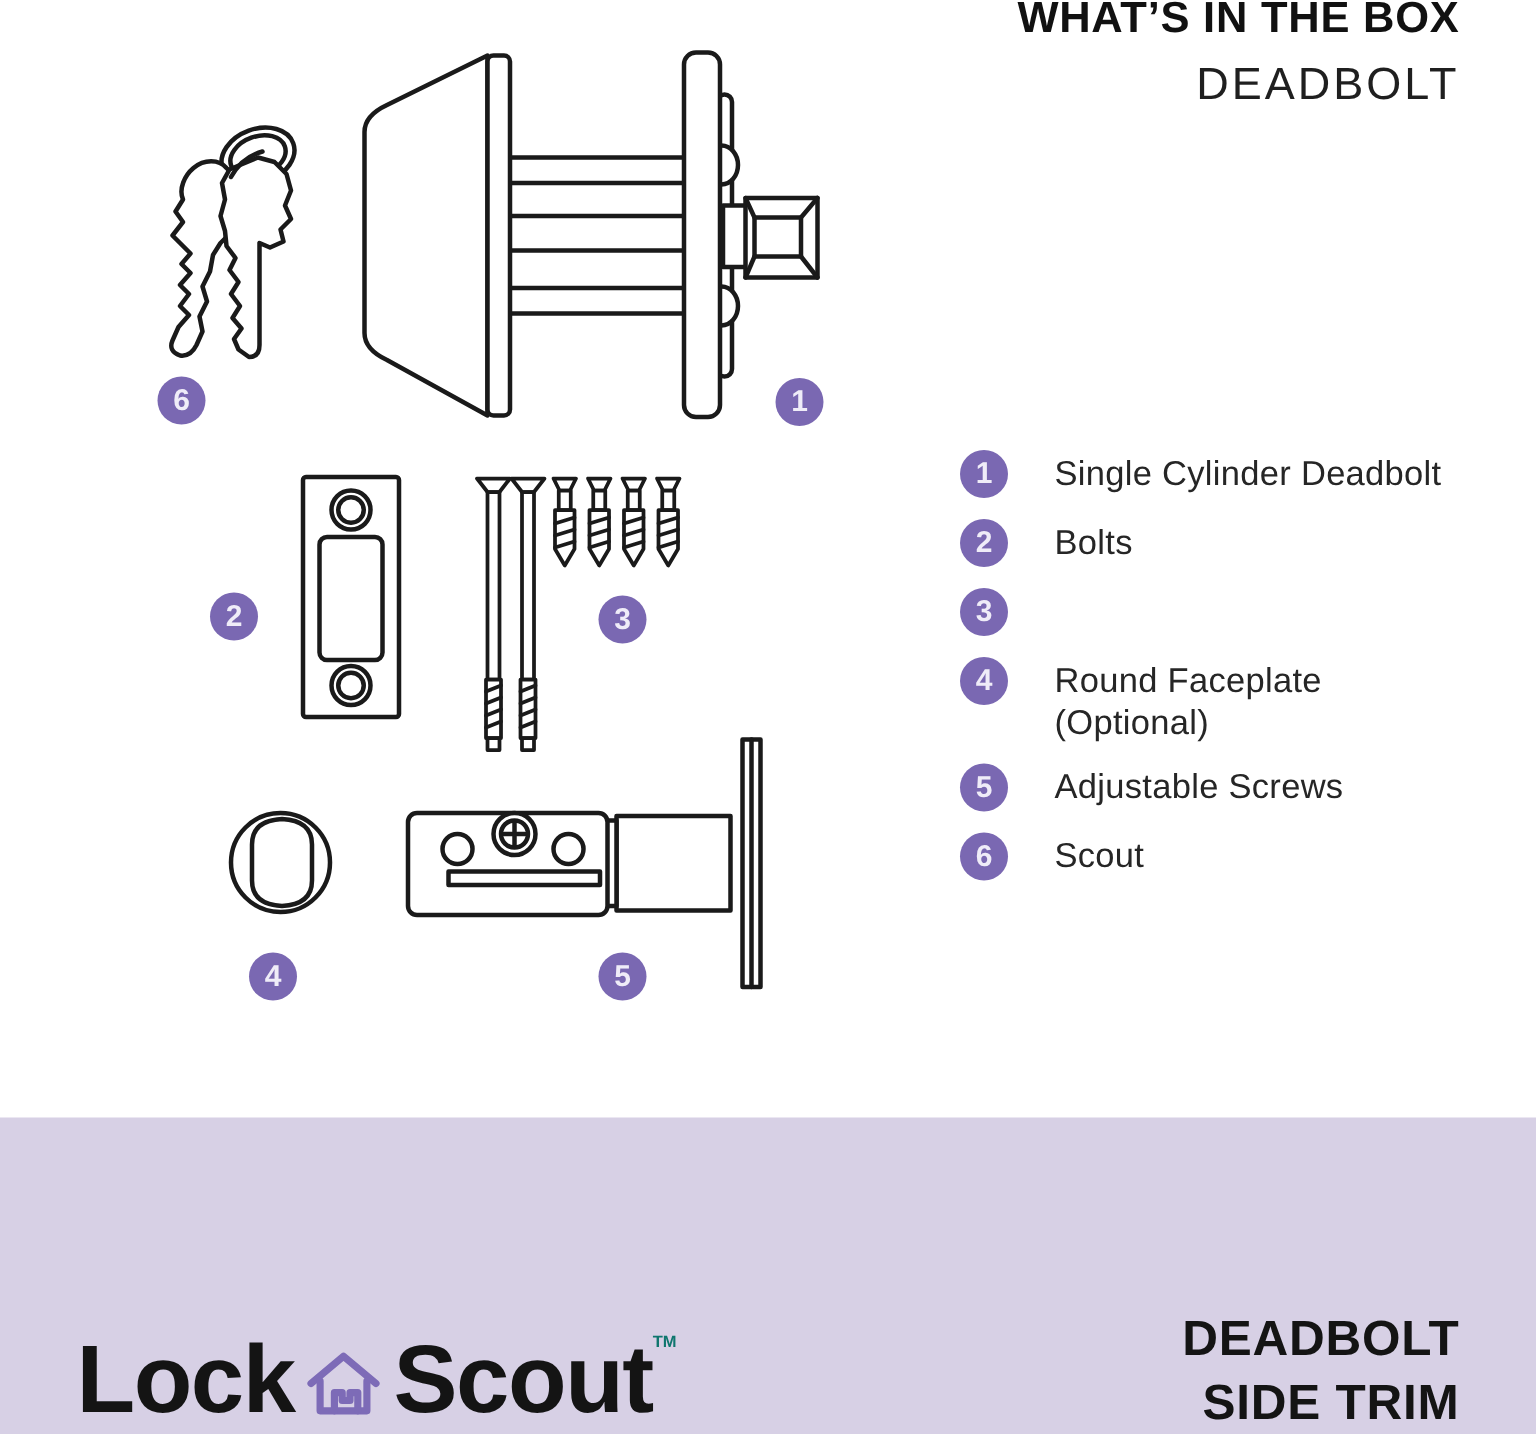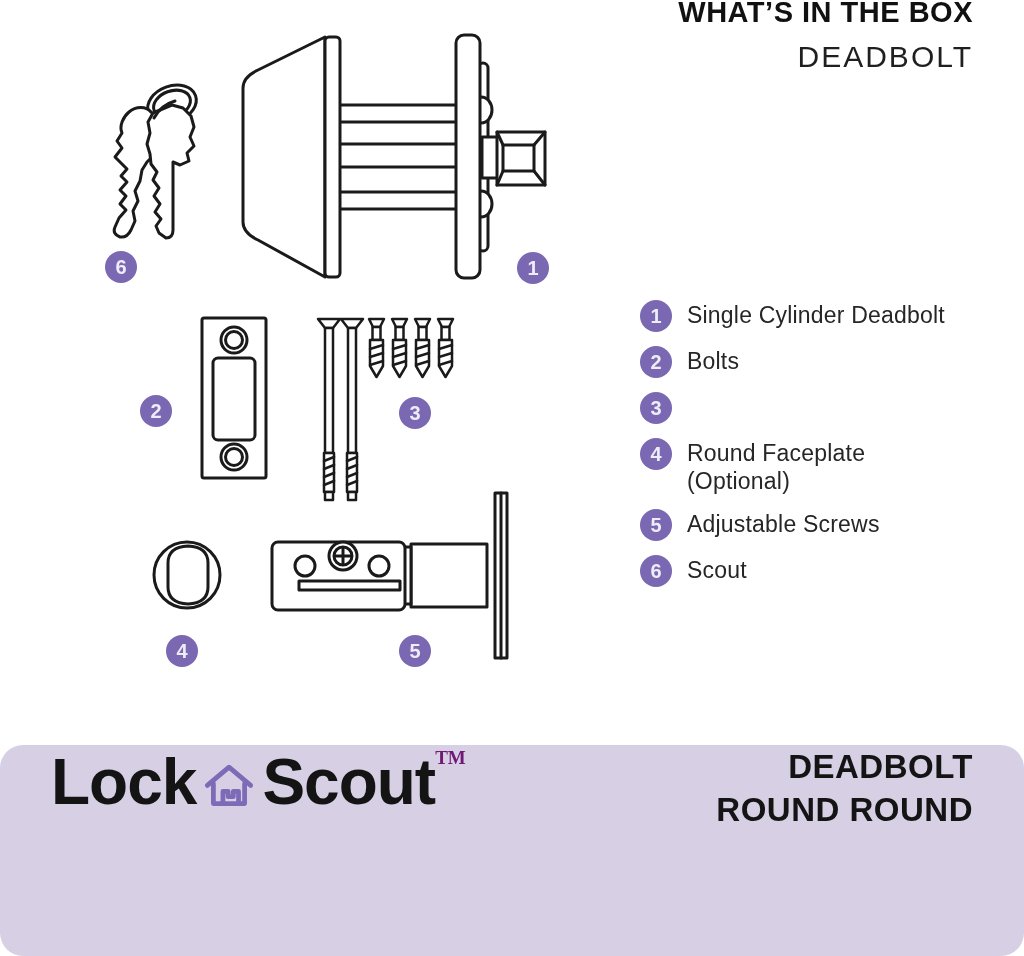--- a/index.html
+++ b/index.html
@@ -17,32 +17,32 @@
   .badge{
     width:32px;height:32px;border-radius:50%;background:#7A68B2;color:#EFECF8;
     display:flex;align-items:center;justify-content:center;
     font-size:20px;font-weight:700;box-sizing:border-box;flex:0 0 32px;
   }
   .callout{position:absolute;}
   
   .legend{position:absolute;left:640px;top:300px;}
   .legend-item{display:flex;align-items:flex-start;margin-bottom:14px;}
   .legend-label{
-    margin-left:15px;padding-top:2px;font-size:23px;line-height:27.5px;
+    margin-left:31px;padding-top:2px;font-size:23px;line-height:27.5px;
     color:#262626;letter-spacing:0.2px;white-space:pre-line;
   }
   
   .footer{
     position:absolute;left:0;bottom:0;width:100%;height:211px;background:#D7D0E5;
-    display:flex;align-items:flex-start;justify-content:space-between;
-    padding:0 51px;box-sizing:border-box;border-radius:23px;
+    display:flex;align-items:flex-end;justify-content:space-between;
+    padding:0 51px;box-sizing:border-box;
   }
   .logo{display:flex;align-items:center;font-size:64px;font-weight:800;letter-spacing:-1px;color:#141414;}
   .logo .house{margin:4px 7px 0 7px;}
-  .logo sup{font-size:19px;font-weight:600;color:#701a75;transform:translateY(-24px);letter-spacing:0;font-family:Liberation Serif, serif;}
+  .logo sup{font-size:11px;font-weight:600;color:#0f766e;transform:translateY(-24px);letter-spacing:0;}
   .product{text-align:right;font-size:33px;font-weight:800;line-height:43px;letter-spacing:0.5px;color:#141414;}
 </style>
 </head>
 <body>
 
 <div class="canvas">
 
   <svg class="diagram" width="620" height="760" viewBox="0 0 620 760" stroke="#1a1a1a" fill="none" stroke-width="3" stroke-linejoin="round" stroke-linecap="round">
 
     <g>
@@ -202,17 +202,17 @@
       <svg class="house" width="52" height="47" viewBox="0 0 60 54" fill="none" stroke="#7D6BB7" stroke-width="5.5" stroke-linecap="round" stroke-linejoin="round">
         <path d="M5,28 L30,7 L55,28"></path>
         <path d="M12,26 L12,49 L48,49 L48,26"></path>
         <path d="M23,49 L23,35 L29,35 L29,41 L35,41 L35,35 L41,35 L41,49"></path>
       </svg>
       <span>Scout</span>
       <sup>TM</sup>
     </div>
     <div class="product">
       <div>DEADBOLT</div>
-      <div>ROUND ROUND</div>
+      <div>SIDE TRIM</div>
     </div>
   </div>
 
 </div>
 
 </body></html>

